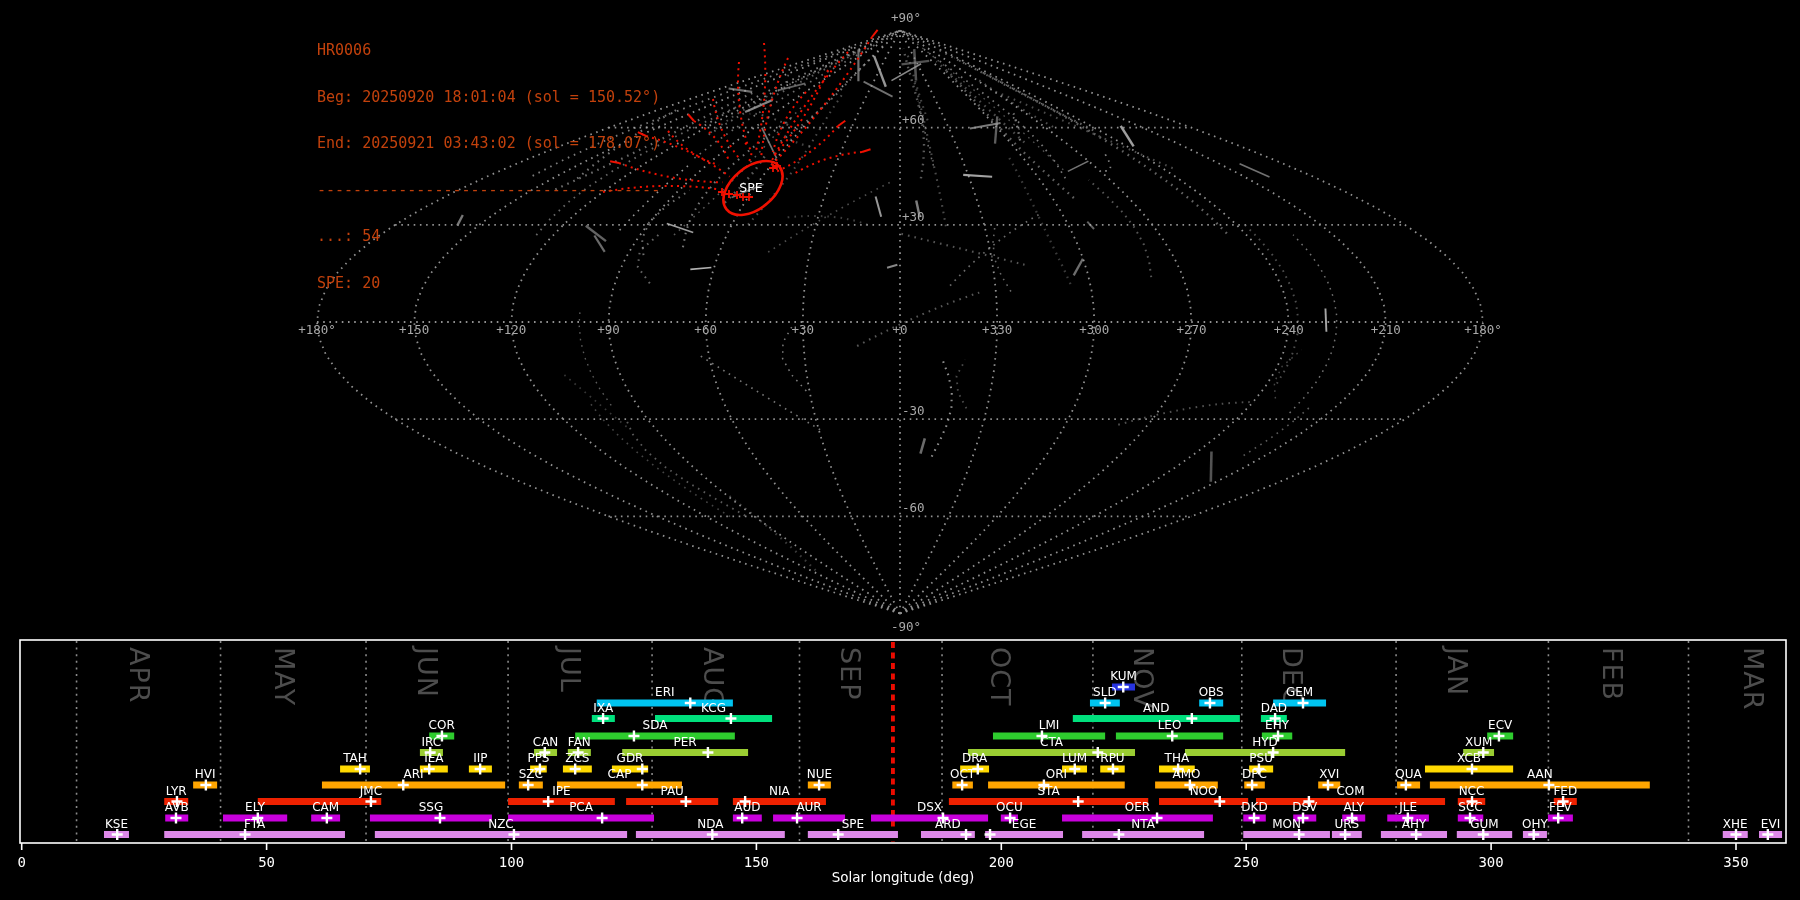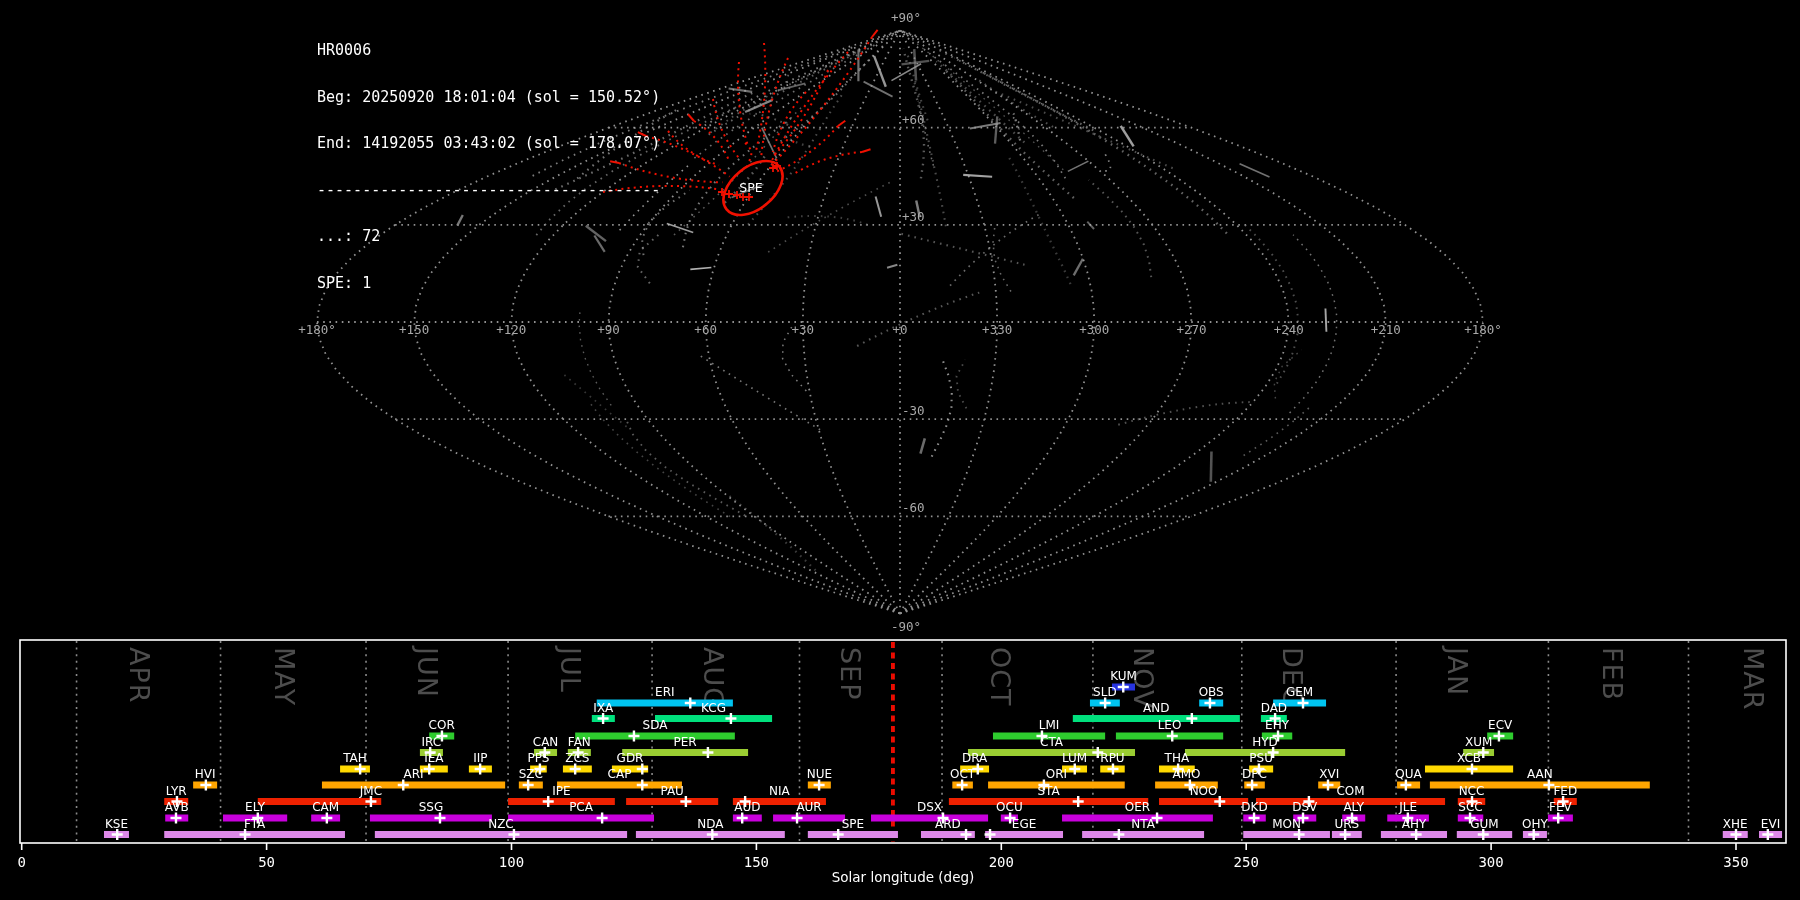--- a/index.html
+++ b/index.html
@@ -1,19 +1,19 @@
 <!DOCTYPE html>
 <html><head>
 <meta charset="utf-8">
 <style>
   html,body{margin:0;padding:0;background:#000;}
   .stage{position:relative;width:1800px;height:900px;background:#000;overflow:hidden;
          font-family:"DejaVu Sans",sans-serif;}
   svg{position:absolute;left:0;top:0;}
-  .info{position:absolute;left:317px;top:12px;color:#ffffff;
+  .info{position:absolute;left:317px;top:12px;color:#c2410c;
         font-family:"DejaVu Sans Mono",monospace;font-size:15px;line-height:15.5px;
         white-space:pre;}
   .info .sep{letter-spacing:0px;}
   text{fill:#fff;}
   .gridlab{fill:#a9a9a9;font-family:"DejaVu Sans Mono",monospace;font-size:12.5px;}
   .monthlab{fill:#4d4d4d;font-family:"DejaVu Sans",sans-serif;font-size:27px;letter-spacing:1px;}
   .ticklab{fill:#fff;font-family:"DejaVu Sans Mono",monospace;font-size:14px;}
   .axistitle{fill:#fff;font-family:"DejaVu Sans",sans-serif;font-size:13.5px;}
   .shlab{fill:#fff;font-family:"DejaVu Sans",sans-serif;font-size:12px;}
   .spelab{fill:#fff;font-family:"DejaVu Sans",sans-serif;font-size:12.5px;}
@@ -665,18 +665,18 @@
         <line x1="1491.1" y1="843" x2="1491.1" y2="850" stroke="#fff" stroke-width="1.6"></line>
         <text x="1491.1" y="867" text-anchor="middle" class="ticklab">300</text>
         <line x1="1736" y1="843" x2="1736" y2="850" stroke="#fff" stroke-width="1.6"></line>
         <text x="1736" y="867" text-anchor="middle" class="ticklab">350</text>
         <text x="903" y="882" text-anchor="middle" class="axistitle">Solar longitude (deg)</text>
       </g>
     </svg>
   <div class="info">
     <div>HR0006</div>
     <div>Beg: 20250920 18:01:04 (sol = 150.52°)</div>
-    <div>End: 14192055 03:43:02 (sol = 178.07°)</div>
+    <div>End: 20250921 03:43:02 (sol = 178.07°)</div>
     <div class="sep">--------------------------------------</div>
-    <div>...: 72</div>
-    <div>SPE: 1</div>
+    <div>...: 54</div>
+    <div>SPE: 20</div>
   </div>
 </div>
 
 </body></html>

